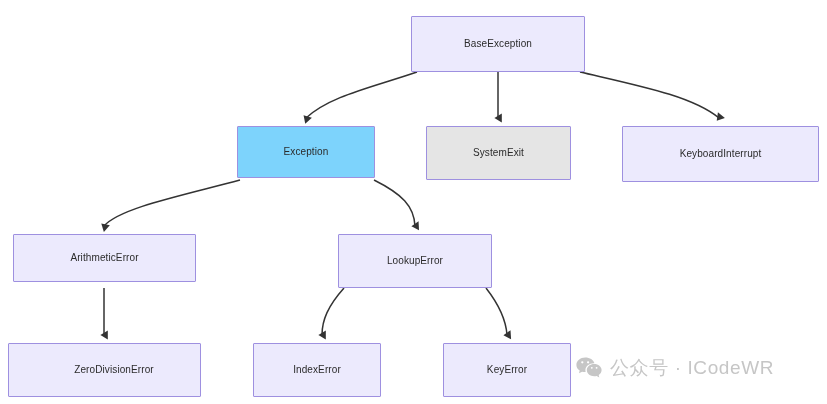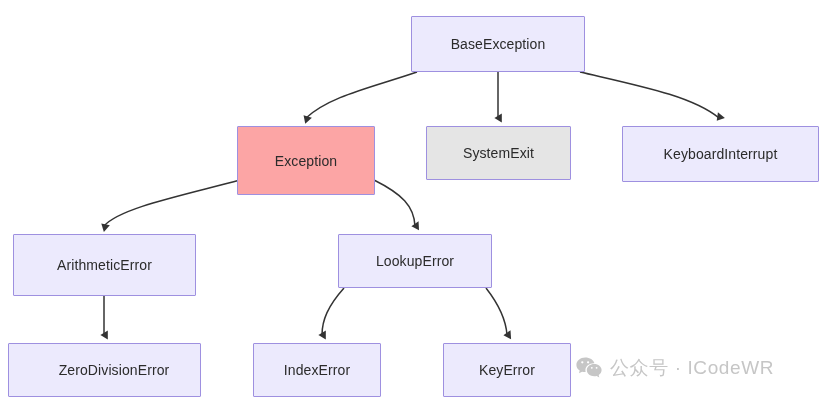--- a/index.html
+++ b/index.html
@@ -30,21 +30,21 @@
     background: #ECEAFD;
     border: 1.3px solid #9E90E0;
     border-radius: 1px;
     display: flex;
     align-items: center;
     justify-content: center;
     z-index: 2;
   }
   .node-label {
     font-family: "Liberation Sans", sans-serif;
-    font-size: 14px;
+    font-size: 10px;
     color: #2b2b2b;
     letter-spacing: 0.1px;
     white-space: nowrap;
     line-height: 1;
   }
   #watermark {
     position: absolute;
     display: flex;
     align-items: center;
     gap: 8px;
@@ -82,30 +82,30 @@
         <path d="M 374,180 C 402,194 414,206 415,226" stroke="#333333"></path>
         <path d="M 104,288 L 104,335" stroke="#333333"></path>
         <path d="M 344,288 C 328,306 322,320 322,335" stroke="#333333"></path>
         <path d="M 486,288 C 500,306 506,320 507,335" stroke="#333333"></path>
       </g>
   </svg>
 
   <div class="node" style="left: 411px; top: 16px; width: 174px; height: 56px; background: rgb(236, 234, 253); border-color: rgb(158, 144, 224); color: rgb(43, 43, 43);">
     <span class="node-label">BaseException</span>
   </div>
-  <div class="node" style="left: 237px; top: 126px; width: 138px; height: 69px; background: #fca5a5; border-color: rgb(158, 144, 224); color: rgb(43, 43, 43);">
+  <div class="node" style="left: 237px; top: 126px; width: 138px; height: 52px; background: #7dd3fc; border-color: rgb(158, 144, 224); color: rgb(43, 43, 43);">
     <span class="node-label">Exception</span>
   </div>
   <div class="node" style="left: 426px; top: 126px; width: 145px; height: 54px; background: #e5e5e5; border-color: rgb(158, 144, 224); color: rgb(43, 43, 43);">
     <span class="node-label">SystemExit</span>
   </div>
   <div class="node" style="left: 622px; top: 126px; width: 197px; height: 56px; background: rgb(236, 234, 253); border-color: rgb(158, 144, 224); color: rgb(43, 43, 43);">
     <span class="node-label">KeyboardInterrupt</span>
   </div>
-  <div class="node" style="left: 13px; top: 234px; width: 183px; height: 62px; background: rgb(236, 234, 253); border-color: rgb(158, 144, 224); color: rgb(43, 43, 43);">
+  <div class="node" style="left: 13px; top: 234px; width: 183px; height: 48px; background: rgb(236, 234, 253); border-color: rgb(158, 144, 224); color: rgb(43, 43, 43);">
     <span class="node-label">ArithmeticError</span>
   </div>
   <div class="node" style="left: 338px; top: 234px; width: 154px; height: 54px; background: rgb(236, 234, 253); border-color: rgb(158, 144, 224); color: rgb(43, 43, 43); text-align: center;">
     <span class="node-label">LookupError</span>
   </div>
   <div class="node" style="left: 8px; top: 343px; width: 193px; height: 54px; background: rgb(236, 234, 253); border-color: rgb(158, 144, 224); color: rgb(43, 43, 43); padding-left: 19px;">
     <span class="node-label">ZeroDivisionError</span>
   </div>
   <div class="node" style="left: 253px; top: 343px; width: 128px; height: 54px; background: rgb(236, 234, 253); border-color: rgb(158, 144, 224); color: rgb(43, 43, 43);">
     <span class="node-label">IndexError</span>

